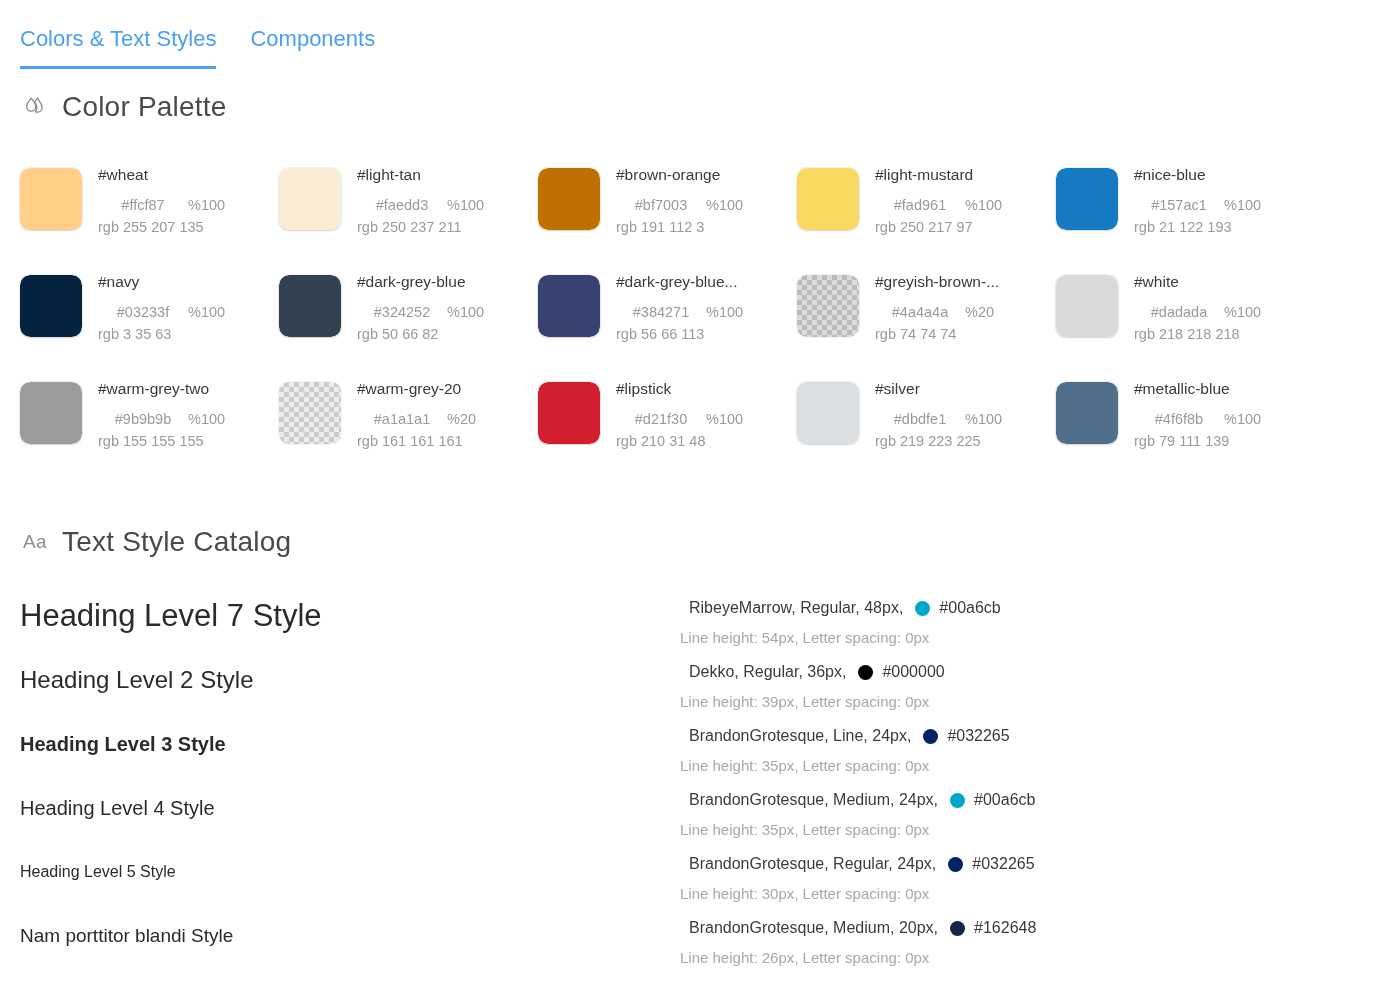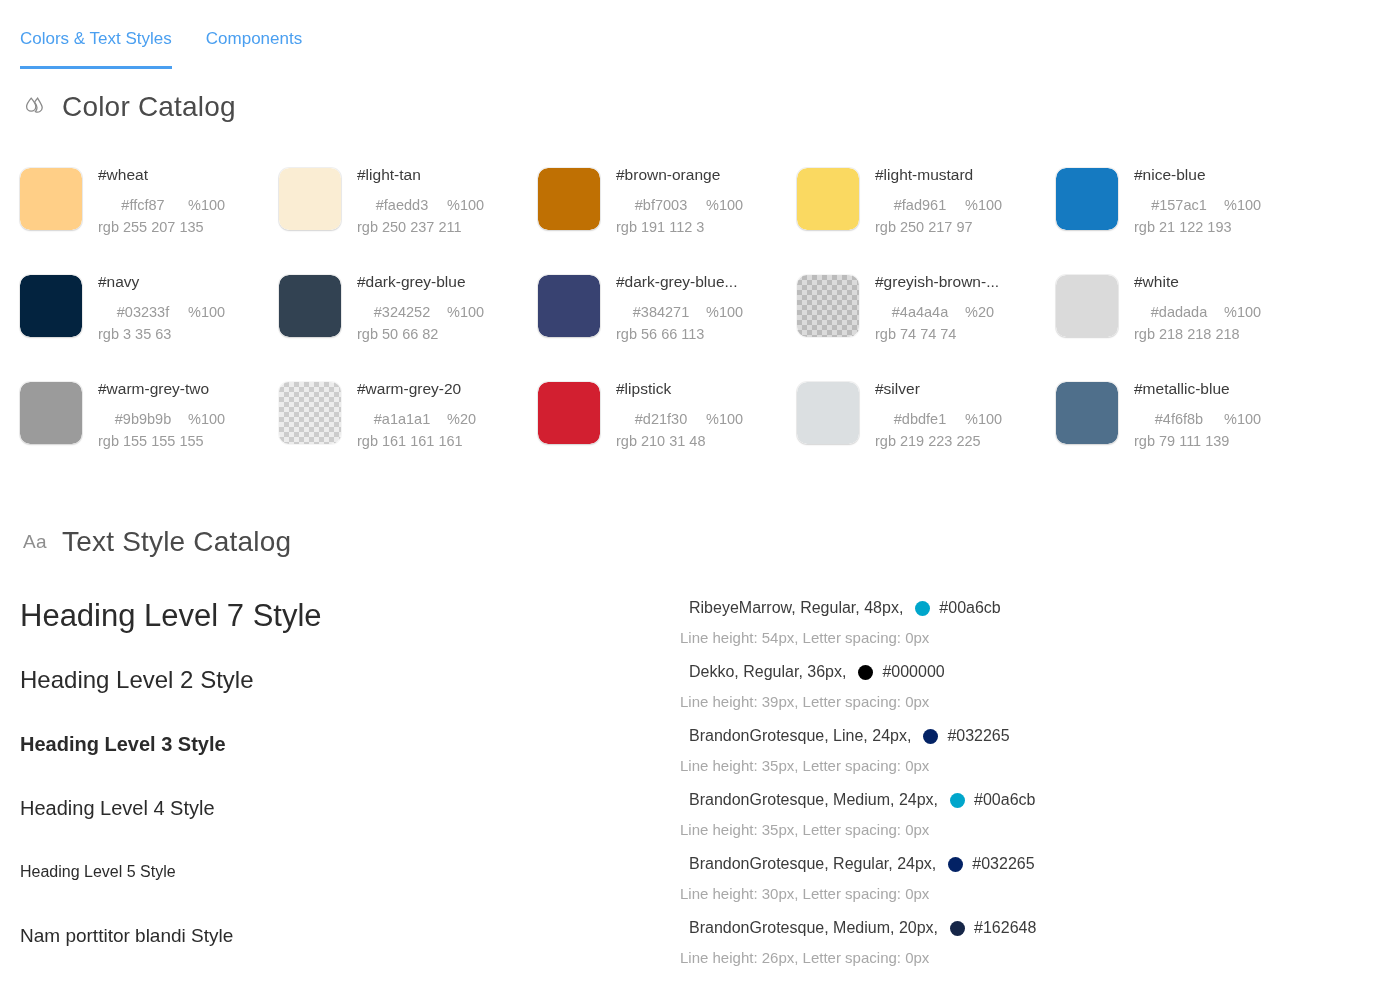--- a/index.html
+++ b/index.html
@@ -17,21 +17,21 @@
 
   
   .tabbar {
     position: absolute;
     top: 26px; left: 20px;
     display: flex;
     align-items: flex-end;
     gap: 34px;
   }
   .tab {
-    font-size: 17px;
+    font-size: 22px;
     line-height: 26px;
     color: #4a9ff0;
     padding-bottom: 14px;
     border-bottom: 3px solid transparent;
     cursor: pointer;
     white-space: nowrap;
   }
   .tab.active {
     border-bottom-color: #4a9ff0;
     color: #4a9ff0;
@@ -186,21 +186,21 @@
   <div class="tab">Components</div>
 </div>
 
 <div class="section-head" id="palette-head">
   <span class="sec-icon">
     <svg width="26" height="26" viewBox="0 0 26 26" fill="none" aria-hidden="true">
       <path d="M9.2 4.2c-2.6 3.1-4.6 5.9-4.6 8.4a4.6 4.6 0 0 0 9.2 0c0-2.5-2-5.3-4.6-8.4z" stroke="#8a8a8a" stroke-width="1.3" fill="#fff"></path>
       <path d="M15.6 4.2c-1.1 1.3-2.1 2.6-2.9 3.8 1.3 2 2.3 3.9 2.3 5.7a5.6 5.6 0 0 1-1.6 3.9 4.6 4.6 0 0 0 6.8-3.9c0-2.5-2-5.3-4.6-9.5z" stroke="#8a8a8a" stroke-width="1.3" fill="#fff"></path>
     </svg>
   </span>
-  <span class="sec-title">Color Catalog</span>
+  <span class="sec-title">Color Palette</span>
 </div>
 
 <div class="palette" id="palette-grid">
     <div class="swatch-cell">
       <div class="chip-wrap">
         <div class="chip" style="background: rgb(255, 207, 135); opacity: 1;"></div>
       </div>
       <div class="swatch-meta">
         <div class="sw-name">#wheat</div>
         <div class="sw-line"><span class="hexv">#ffcf87</span><span>%100</span></div>

